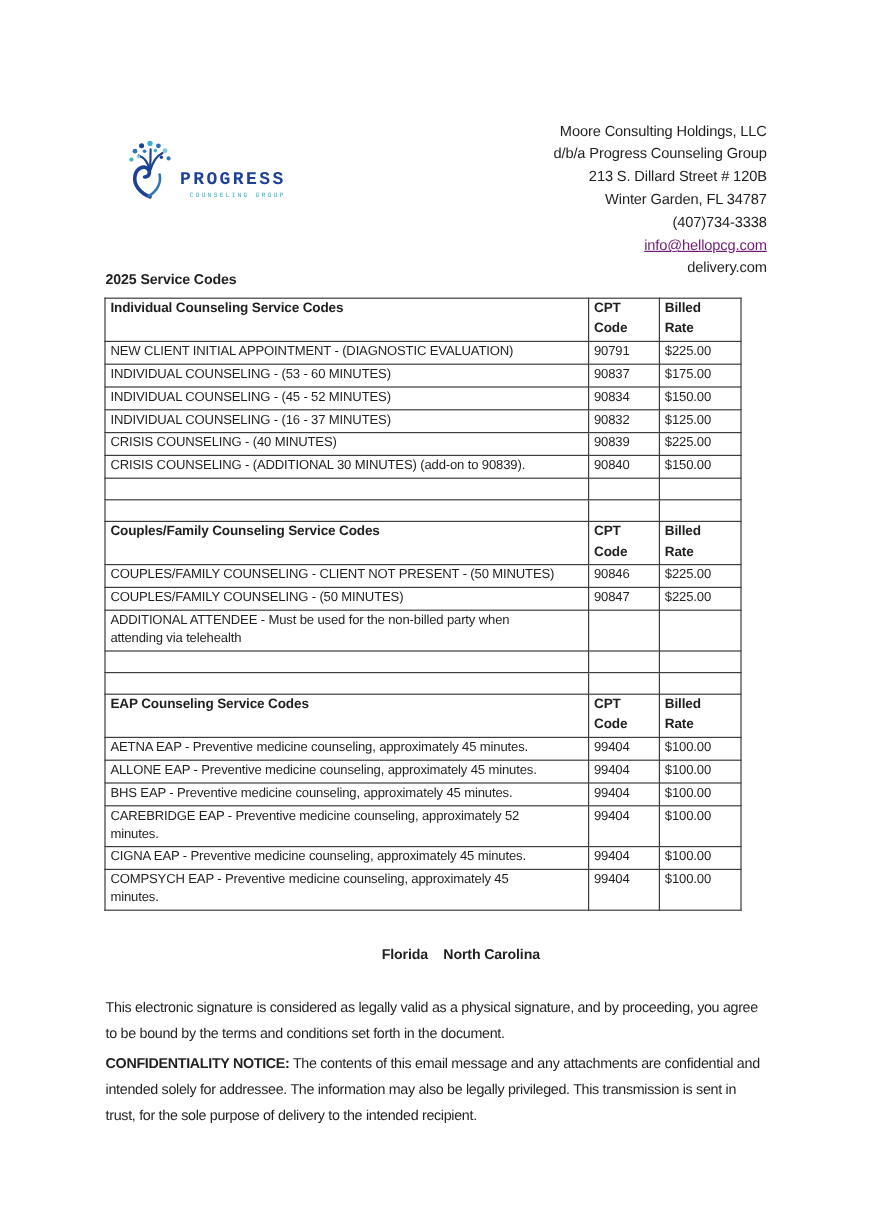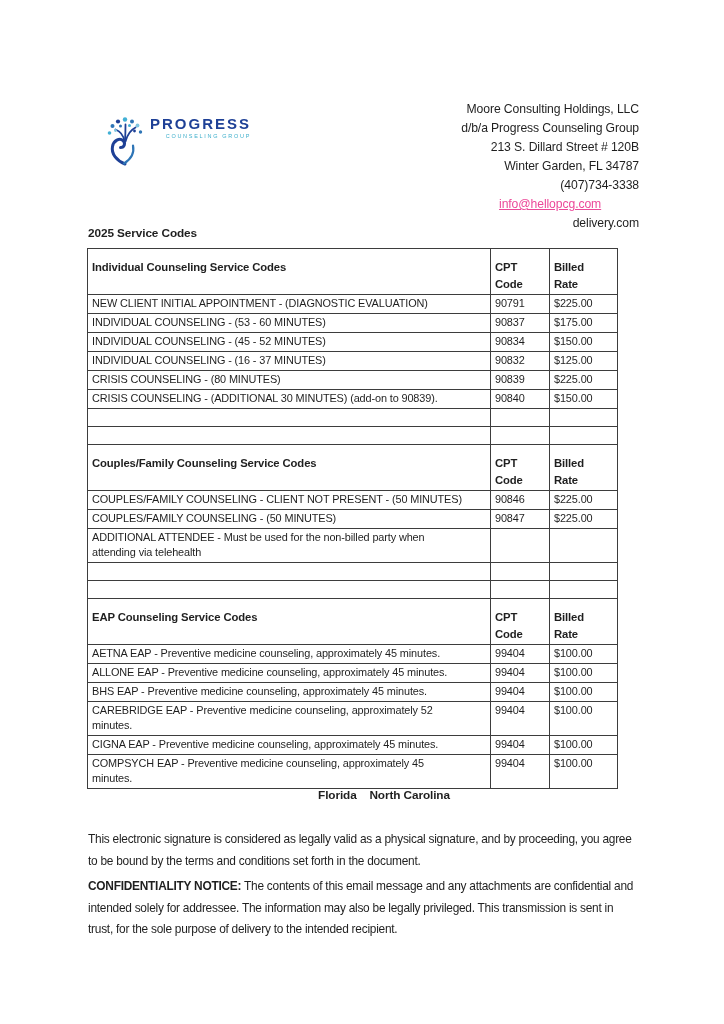--- a/index.html
+++ b/index.html
@@ -2,43 +2,43 @@
 <html><head>
 <meta charset="utf-8">
 <style>
   html,body { margin:0; padding:0; background:#ffffff; }
   .page {
     position:relative; width:724px; height:1024px; background:#ffffff;
     font-family:"Liberation Sans", sans-serif; color:#1f1f1f; overflow:hidden;
   }
 
   
-  .letterhead-logo { position:absolute; left:104px; top:116px; display:flex; align-items:flex-start; }
+  .letterhead-logo { position:absolute; left:104px; top:116px; display:flex; align-items:flex-end;font-family:Liberation Mono, monospace; }
   .logo-icon svg { display:block; }
   .logo-text { margin-left:4px; }
   .logo-wordmark { font-size:15px; font-weight:bold; letter-spacing:2px; color:#1e4096; line-height:15px; }
   .logo-tagline { font-size:5.5px; letter-spacing:1.7px; color:#3fafcb; text-align:right; margin-top:2px; }
 
   .company-block { position:absolute; top:100px; right:85px; text-align:right; font-size:12.2px; line-height:19px; letter-spacing:-0.1px; }
-  .company-block .email-link { color:#ec4899; text-decoration:underline; display:block; cursor:pointer;text-align:center; }
+  .company-block .email-link { color:#701a75; text-decoration:underline; display:block; cursor:pointer; }
 
   
   .doc-title { position:absolute; left:88px; top:226px; font-size:11.8px; font-weight:bold; letter-spacing:-0.1px; }
 
   
   .codes-table { position:absolute; left:87px; top:248px; border-collapse:collapse; table-layout:fixed; width:530px; }
   .codes-table col.c1 { width:403px; }
   .codes-table col.c2 { width:59px; }
   .codes-table col.c3 { width:68px; }
   .codes-table td {
     border:1px solid #3d3d3d; vertical-align:top; padding:1px 4px 2px;
     font-size:10.9px; line-height:15px; letter-spacing:-0.12px;
     white-space:pre-line; overflow:hidden;
   }
-  .codes-table tr.section td { font-weight:bold; font-size:11.3px; line-height:16.5px; padding-top:10px; }
+  .codes-table tr.section td { font-weight:bold; font-size:11.3px; line-height:16.5px; padding-top:0; }
   .codes-table tr.empty td { height:14px; }
 
   
   .states-line { position:absolute; left:119px; top:788px; width:530px; text-align:center; font-size:11.8px; font-weight:bold; white-space:pre; letter-spacing:-0.1px; }
 
   
   .para { position:absolute; left:88px; width:552px; font-size:11.9px; line-height:21.5px; letter-spacing:-0.25px; margin:0; }
   .para-signature { top:829px; }
   .para-confidentiality { top:876px; }
   .bold-lead { font-weight:bold; }
@@ -119,21 +119,21 @@
           <td>INDIVIDUAL COUNSELING - (45 - 52 MINUTES)</td>
           <td>90834</td>
           <td>$150.00</td>
         </tr>
         <tr class="data">
           <td>INDIVIDUAL COUNSELING - (16 - 37 MINUTES)</td>
           <td>90832</td>
           <td>$125.00</td>
         </tr>
         <tr class="data">
-          <td>CRISIS COUNSELING - (80 MINUTES)</td>
+          <td>CRISIS COUNSELING - (40 MINUTES)</td>
           <td>90839</td>
           <td>$225.00</td>
         </tr>
         <tr class="data">
           <td>CRISIS COUNSELING - (ADDITIONAL 30 MINUTES) (add-on to 90839).</td>
           <td>90840</td>
           <td>$150.00</td>
         </tr>
         <tr class="empty">
           <td></td>

